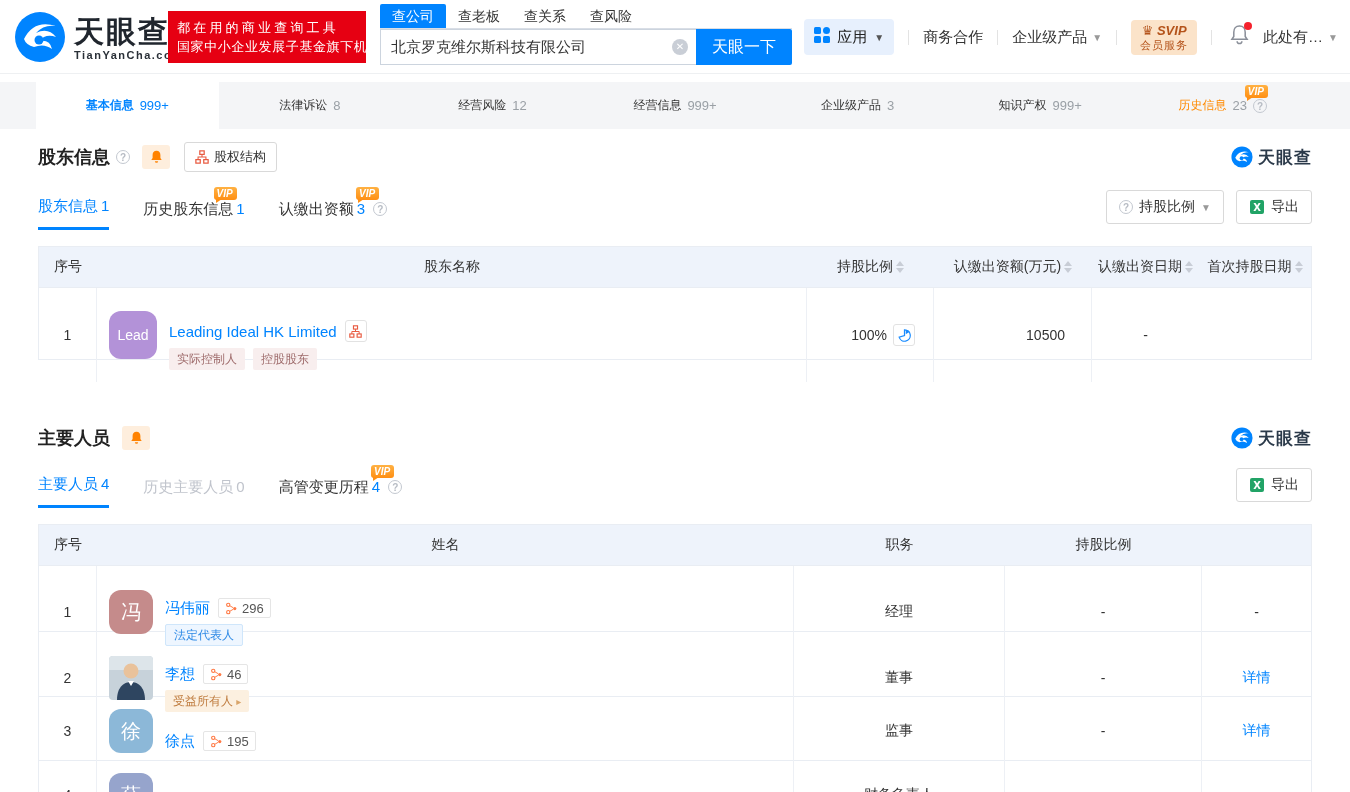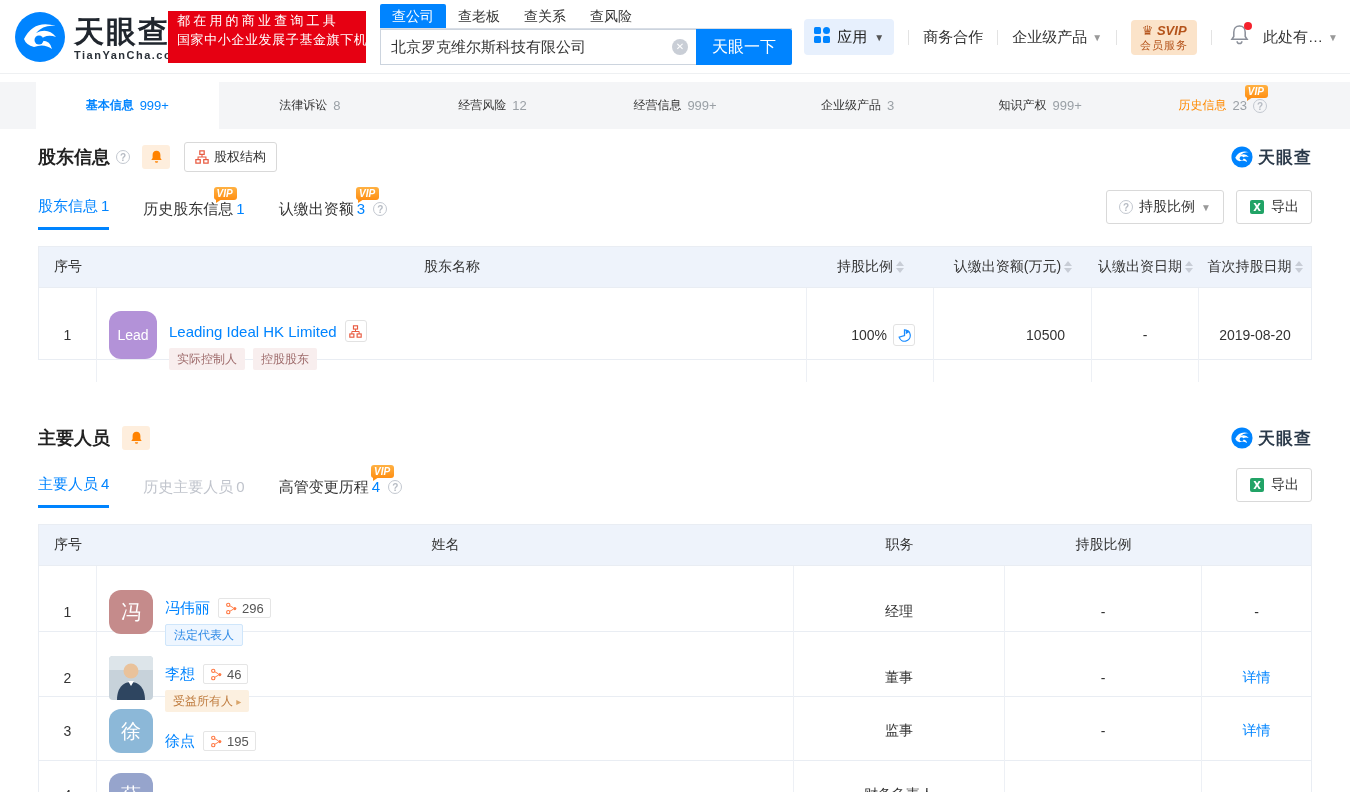--- a/index.html
+++ b/index.html
@@ -5,21 +5,21 @@
   * { margin:0; padding:0; box-sizing:border-box; }
   html,body { width:1350px; height:792px; overflow:hidden; background:#fff;
     font-family:"Liberation Sans","DejaVu Sans",sans-serif; color:#333; }
 
   
   .header { position:relative; height:74px; background:#fff; border-bottom:1px solid #eef0f2; }
   .logo { position:absolute; left:14px; top:11px; display:flex; align-items:center; gap:8px; }
   .logo-txt .brand { font-size:30px; font-weight:bold; color:#20262e; letter-spacing:2px; line-height:30px;}
   .logo-txt .domain { font-size:11px; font-weight:bold; color:#2a3038; letter-spacing:1.5px; margin-top:2px;}
   .banner { position:absolute; left:168px; top:11px; width:198px; height:52px; background:#e60012;
-    color:#fff; display:flex; flex-direction:column; padding:0 9px; }
+    color:#fff; display:flex; flex-direction:column; justify-content:center; padding:12px 9px; }
   .banner .l1 { font-size:13px; letter-spacing:3.2px; line-height:19px; white-space:nowrap;}
   .banner .l2 { font-size:13px; letter-spacing:0.6px; line-height:19px; white-space:nowrap;}
 
   .search { position:absolute; left:380px; top:4px; width:412px; }
   .stabs { display:flex; height:25px; border-bottom:1px solid #d9dee6; }
   .stab { padding:0 12px; font-size:14px; line-height:25px; color:#333; cursor:pointer; }
   .stab.active { background:#0084ff; color:#fff; border-radius:2px 2px 0 0; }
   .sbox { display:flex; height:36px; }
   .sinput { position:relative; width:316px; }
   .sinput input { width:100%; height:36px; border:1px solid #ccd4de; border-right:none; padding:0 30px 0 10px;
@@ -351,21 +351,20 @@
           <span>100%</span>
           <span class="sqbtn">
             <svg width="13" height="13" viewBox="0 0 16 16">
                 <path d="M8 8 V1 A7 7 0 1 1 1.4 10 Z" fill="none" stroke="#1a8cff" stroke-width="1.5"></path>
                 <path d="M9.5 6.5 L14.5 3.5 A7 7 0 0 0 9.5 1 Z" fill="#1a8cff"></path>
               </svg>
           </span>
         </div>
         <div class="cell r-right2">10500</div>
         <div class="cell">-</div>
-        <div class="cell">2019-08-20</div>
       </div>
     </div>
   </div>
 
   <div class="sec-head sec2">
     <span class="sec-title">主要人员</span>
     <span class="bellbtn">
       <svg width="13" height="14" viewBox="0 0 20 21">
           <path d="M10 1 C6 1 4 4 4 7.5 V12 L2 15 H18 L16 12 V7.5 C16 4 14 1 10 1 Z" fill="#ff8200"></path>
           <path d="M7.5 17 a2.5 2.5 0 0 0 5 0 Z" fill="#ff8200"></path>

